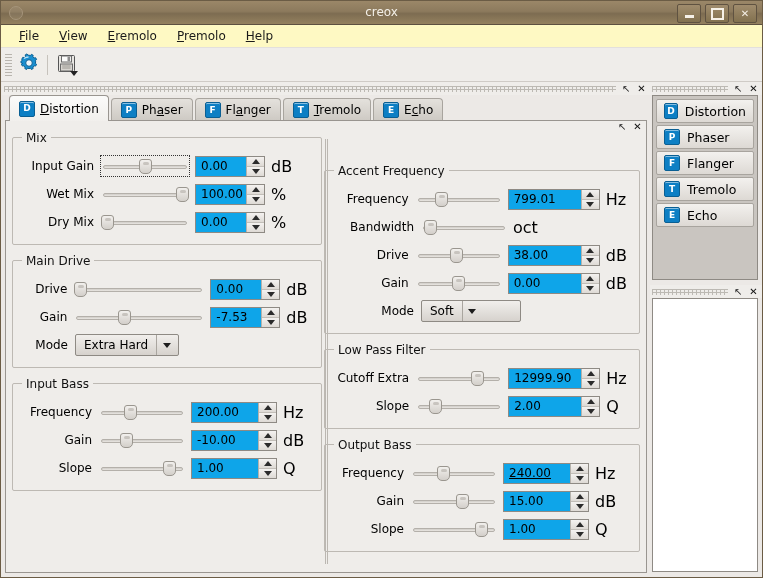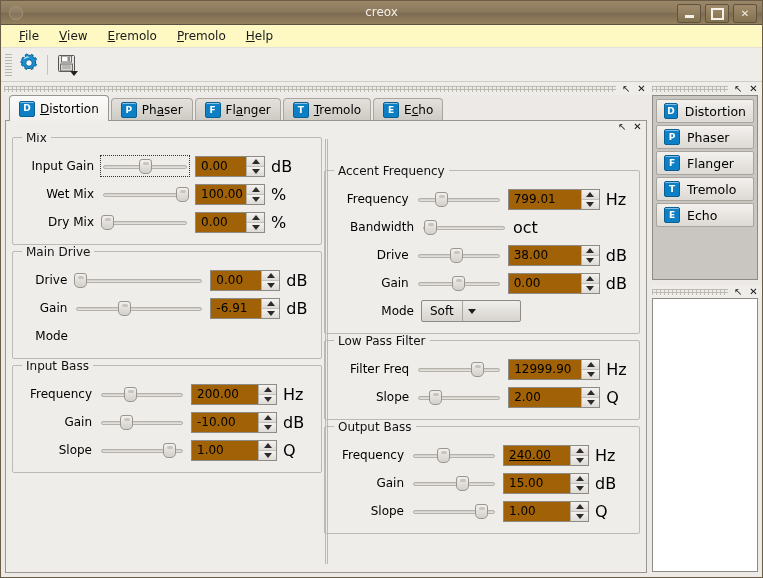--- a/index.html
+++ b/index.html
@@ -74,21 +74,21 @@
     display:flex;align-items:center;justify-content:center;line-height:1;
     box-shadow:inset 0 1px 0 rgba(255,255,255,.5);}
   .tabpage{flex:1;border:1px solid #999590;background:#efedea;position:relative;
     margin-top:-1px;display:flex;flex-direction:column;}
   .page-dockbar{height:12px;position:relative;display:flex;justify-content:flex-end;
     align-items:center;background:#efedea;}
 
   
   .panelbody{flex:1;position:relative;overflow:hidden;padding:4px 6px 6px 6px;
      display:flex;gap:0;box-sizing:border-box;}
-  .col{display:flex;flex-direction:column;gap:6px;}
+  .col{display:flex;flex-direction:column;gap:15px;}
   .col.left{width:310px;}
   .colsep{width:8px;position:relative;}
   .colsep::before,.colsep::after{content:"";position:absolute;top:2px;bottom:2px;width:1px;
      background:#bbb7b1;}
   .colsep::before{left:3px;} .colsep::after{left:5px;}
   .col.right{width:316px;margin-top:33px;}
 
   
   .group{border:1px solid #bdb9b3;border-radius:2px;position:relative;
     padding:13px 9px 9px 9px;box-sizing:border-box;}
@@ -107,21 +107,21 @@
   .shandle{position:absolute;top:3px;width:13px;height:15px;
     background:linear-gradient(to bottom,#f2f0ed,#d3cfca);
     border:1px solid #9a968f;border-radius:3px 3px 5px 5px;box-sizing:border-box;}
   .shandle::after{content:"";position:absolute;left:3px;top:2px;width:6px;height:3px;
     border-radius:2px;background:#b9b5af;opacity:.7;}
 
   
   .spin{display:flex;height:21px;border:1px solid #8e8a84;background:#fff;
     box-sizing:border-box;}
   .spin .val{flex:1;display:flex;align-items:center;padding-left:5px;font-size:12px;
-    background:#a16207;color:#000;}
+    background:#0ea5e9;color:#000;}
   .spinbtns{width:17px;display:flex;flex-direction:column;border-left:1px solid #b5b1ab;}
   .sb{flex:1;display:flex;align-items:center;justify-content:center;
     background:linear-gradient(to bottom,#f4f2f0,#dedad5);}
   .sb.top{border-bottom:1px solid #c2beb8;}
   .tri-up{width:0;height:0;border-left:4px solid transparent;border-right:4px solid transparent;
     border-bottom:5px solid #2b2b2b;}
   .tri-dn{width:0;height:0;border-left:4px solid transparent;border-right:4px solid transparent;
     border-top:5px solid #2b2b2b;}
   .unit{width:26px;padding-left:6px;font-size:16px;}
 
@@ -327,34 +327,40 @@
                     </div>
                     <div class="unit">dB</div>
                   </div>
                   <div class="row">
                     <div class="lbl" style="width: 46px;">Gain</div>
                     <div class="slider" style="flex: 0 0 130px;">
                       <div class="strack"></div>
                       <div class="shandle" style="left: calc(37% - 4.81px);"></div>
                     </div>
                     <div class="spin" style="flex: 0 0 70px; margin-left: 6px;">
-                      <div class="val">-6.91</div>
+                      <div class="val">-7.53</div>
                       <div class="spinbtns">
                         <div class="sb top">
                           <span class="tri-up"></span>
                         </div>
                         <div class="sb">
                           <span class="tri-dn"></span>
                         </div>
                       </div>
                     </div>
                     <div class="unit">dB</div>
                   </div>
                   <div class="row">
                     <div class="lbl" style="width: 46px;">Mode</div>
+                    <div class="combo" style="flex: 0 0 104px;">
+                      <div class="ctext">Extra Hard</div>
+                      <div class="carrow">
+                        <span class="tri-dn-sm"></span>
+                      </div>
+                    </div>
                   </div>
                 </div>
               <div class="group" id="g-inputbass">
                 <div class="gtitle">Input Bass</div>
               <div class="row">
                     <div class="lbl" style="width: 70px;">Frequency</div>
                     <div class="slider" style="flex: 0 0 86px;">
                       <div class="strack"></div>
                       <div class="shandle" style="left: calc(34% - 4.42px);"></div>
                     </div>
@@ -488,21 +494,21 @@
                       <div class="ctext">Soft</div>
                       <div class="carrow">
                         <span class="tri-dn-sm"></span>
                       </div>
                     </div>
                   </div>
                 </div>
               <div class="group" id="g-lpf">
                 <div class="gtitle">Low Pass Filter</div>
               <div class="row">
-                    <div class="lbl" style="width: 82px;">Filter Freq</div>
+                    <div class="lbl" style="width: 82px;">Cutoff Extra</div>
                     <div class="slider" style="flex: 0 0 86px;">
                       <div class="strack"></div>
                       <div class="shandle" style="left: calc(75% - 9.75px);"></div>
                     </div>
                     <div class="spin" style="flex: 0 0 92px; margin-left: 6px;">
                       <div class="val">12999.90</div>
                       <div class="spinbtns">
                         <div class="sb top">
                           <span class="tri-up"></span>
                         </div>

